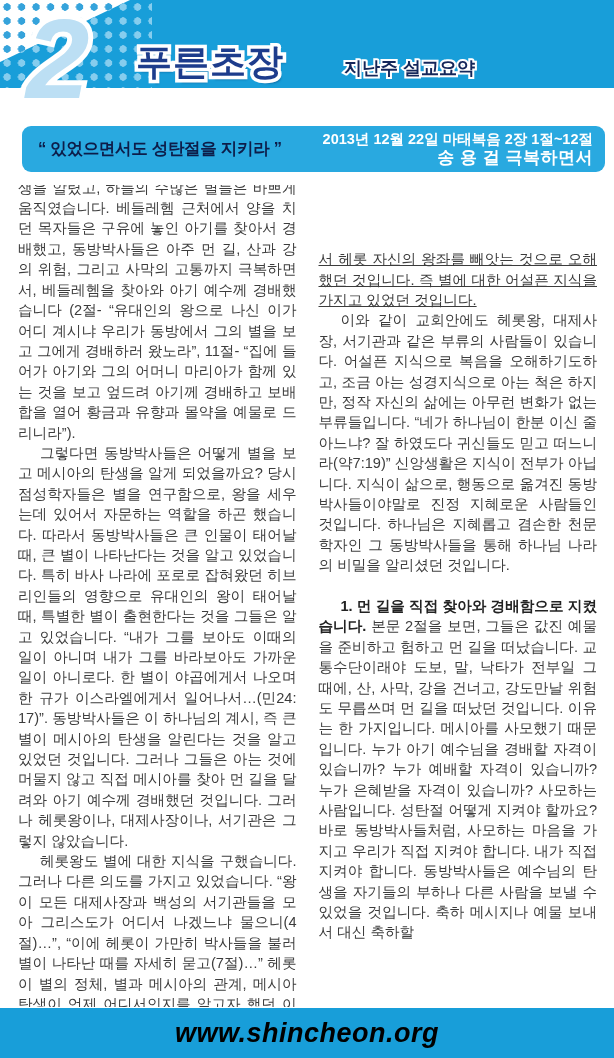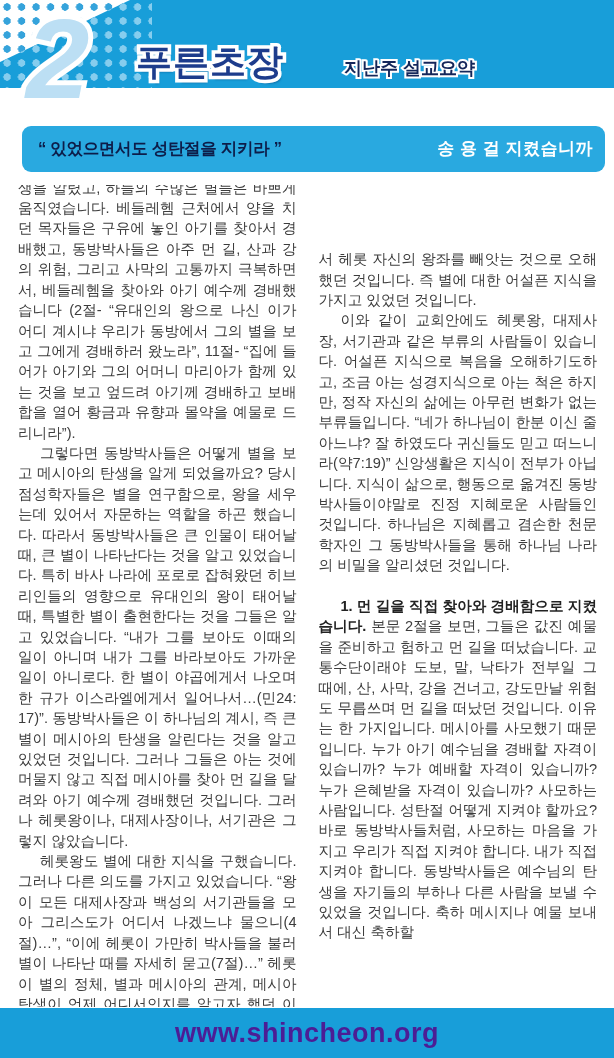--- a/index.html
+++ b/index.html
@@ -49,29 +49,29 @@
   .scripture-line { font-size:14.5px; line-height:17px; }
   .preacher-line { font-size:17px; line-height:20px; letter-spacing:0.5px; }
   
   .body-area { margin:13px 17px 0 18px; height:822px; overflow:hidden; }
   .columns { display:flex; gap:22px; height:100%;align-items:center; }
   .col { flex:1; min-width:0; }
   .col p.para {
     font-size:14.6px; line-height:20.4px; color:var(--body_text);
     text-align:justify; word-break:break-all; text-indent:1.5em;
   }
-  .col p.para.noindent { text-indent:0; }
+  .col p.para.noindent { text-indent:0;text-decoration:underline; }
   .col .bold { font-weight:bold; color:#222222; }
   .col .spacer { height:20.4px; }
   
   .footer {
     position:absolute; left:0; right:0; bottom:0; height:50px;
     background:var(--band_blue); display:flex; align-items:center; justify-content:center;
   }
-  .website { color:#4c1d95; font-size:27px; font-weight:bold; letter-spacing:0.5px; }
+  .website { color:#000000; font-size:27px; font-weight:bold; font-style:italic; letter-spacing:0.5px; }
 </style>
 </head>
 <body>
 
 <div class="page">
 
   <div class="header">
     <div class="band"></div>
     <div class="dots-dark"></div>
     <div class="dots-light"></div>
@@ -79,21 +79,22 @@
     <span class="numeral front">2</span>
     <span class="masthead back" aria-hidden="true">푸른초장</span>
     <span class="masthead front">푸른초장</span>
     <span class="tagline back" aria-hidden="true">지난주 설교요약</span>
     <span class="tagline front">지난주 설교요약</span>
   </div>
 
   <div class="titlebar">
     <div class="sermon-title">“ 있었으면서도 성탄절을 지키라 ”</div>
     <div class="titlebar-right">
-      <div class="preacher-line">송 용 걸  지켰습니까</div>
+      <div class="scripture-line">2013년 12월 22일 마태복음 2장 1절~12절</div>
+      <div class="preacher-line">송 용 걸  극복하면서</div>
     </div>
   </div>
 
   <div class="body-area">
     <div class="columns">
       <div class="col" id="col-left">
           <p class="para">하나님의 아들이 인간이 되어, 이 땅에 오시던 그 날 밤은 천군 천사들이 메시아 탄생을 알렸고, 하늘의 수많은 별들은 바쁘게 움직였습니다. 베들레헴 근처에서 양을 치던 목자들은 구유에 놓인 아기를 찾아서 경배했고, 동방박사들은 아주 먼 길, 산과 강의 위험, 그리고 사막의 고통까지 극복하면서, 베들레헴을 찾아와 아기 예수께 경배했습니다 (2절- “유대인의 왕으로 나신 이가 어디 계시냐 우리가 동방에서 그의 별을 보고 그에게 경배하러 왔노라”, 11절- “집에 들어가 아기와 그의 어머니 마리아가 함께 있는 것을 보고 엎드려 아기께 경배하고 보배합을 열어 황금과 유향과 몰약을 예물로 드리니라”).</p>
           <p class="para">그렇다면 동방박사들은 어떻게 별을 보고 메시아의 탄생을 알게 되었을까요? 당시 점성학자들은 별을 연구함으로, 왕을 세우는데 있어서 자문하는 역할을 하곤 했습니다. 따라서 동방박사들은 큰 인물이 태어날 때, 큰 별이 나타난다는 것을 알고 있었습니다. 특히 바사 나라에 포로로 잡혀왔던 히브리인들의 영향으로 유대인의 왕이 태어날 때, 특별한 별이 출현한다는 것을 그들은 알고 있었습니다. “내가 그를 보아도 이때의 일이 아니며 내가 그를 바라보아도 가까운 일이 아니로다. 한 별이 야곱에게서 나오며 한 규가 이스라엘에게서 일어나서…(민24:17)”. 동방박사들은 이 하나님의 계시, 즉 큰 별이 메시아의 탄생을 알린다는 것을 알고 있었던 것입니다. 그러나 그들은 아는 것에 머물지 않고 직접 메시아를 찾아 먼 길을 달려와 아기 예수께 경배했던 것입니다. 그러나 헤롯왕이나, 대제사장이나, 서기관은 그렇지 않았습니다.</p>
           <p class="para">헤롯왕도 별에 대한 지식을 구했습니다. 그러나 다른 의도를 가지고 있었습니다. “왕이 모든 대제사장과 백성의 서기관들을 모아 그리스도가 어디서 나겠느냐 물으니(4절)…”, “이에 헤롯이 가만히 박사들을 불러 별이 나타난 때를 자세히 묻고(7절)…” 헤롯이 별의 정체, 별과 메시아의 관계, 메시아 탄생이 언제 어디서인지를 알고자 했던 이유는 자기 자리를 지키기 위해서입니다. 다시 말해, 예수님이 유대인의 왕으로 오셔</p>
         </div>

